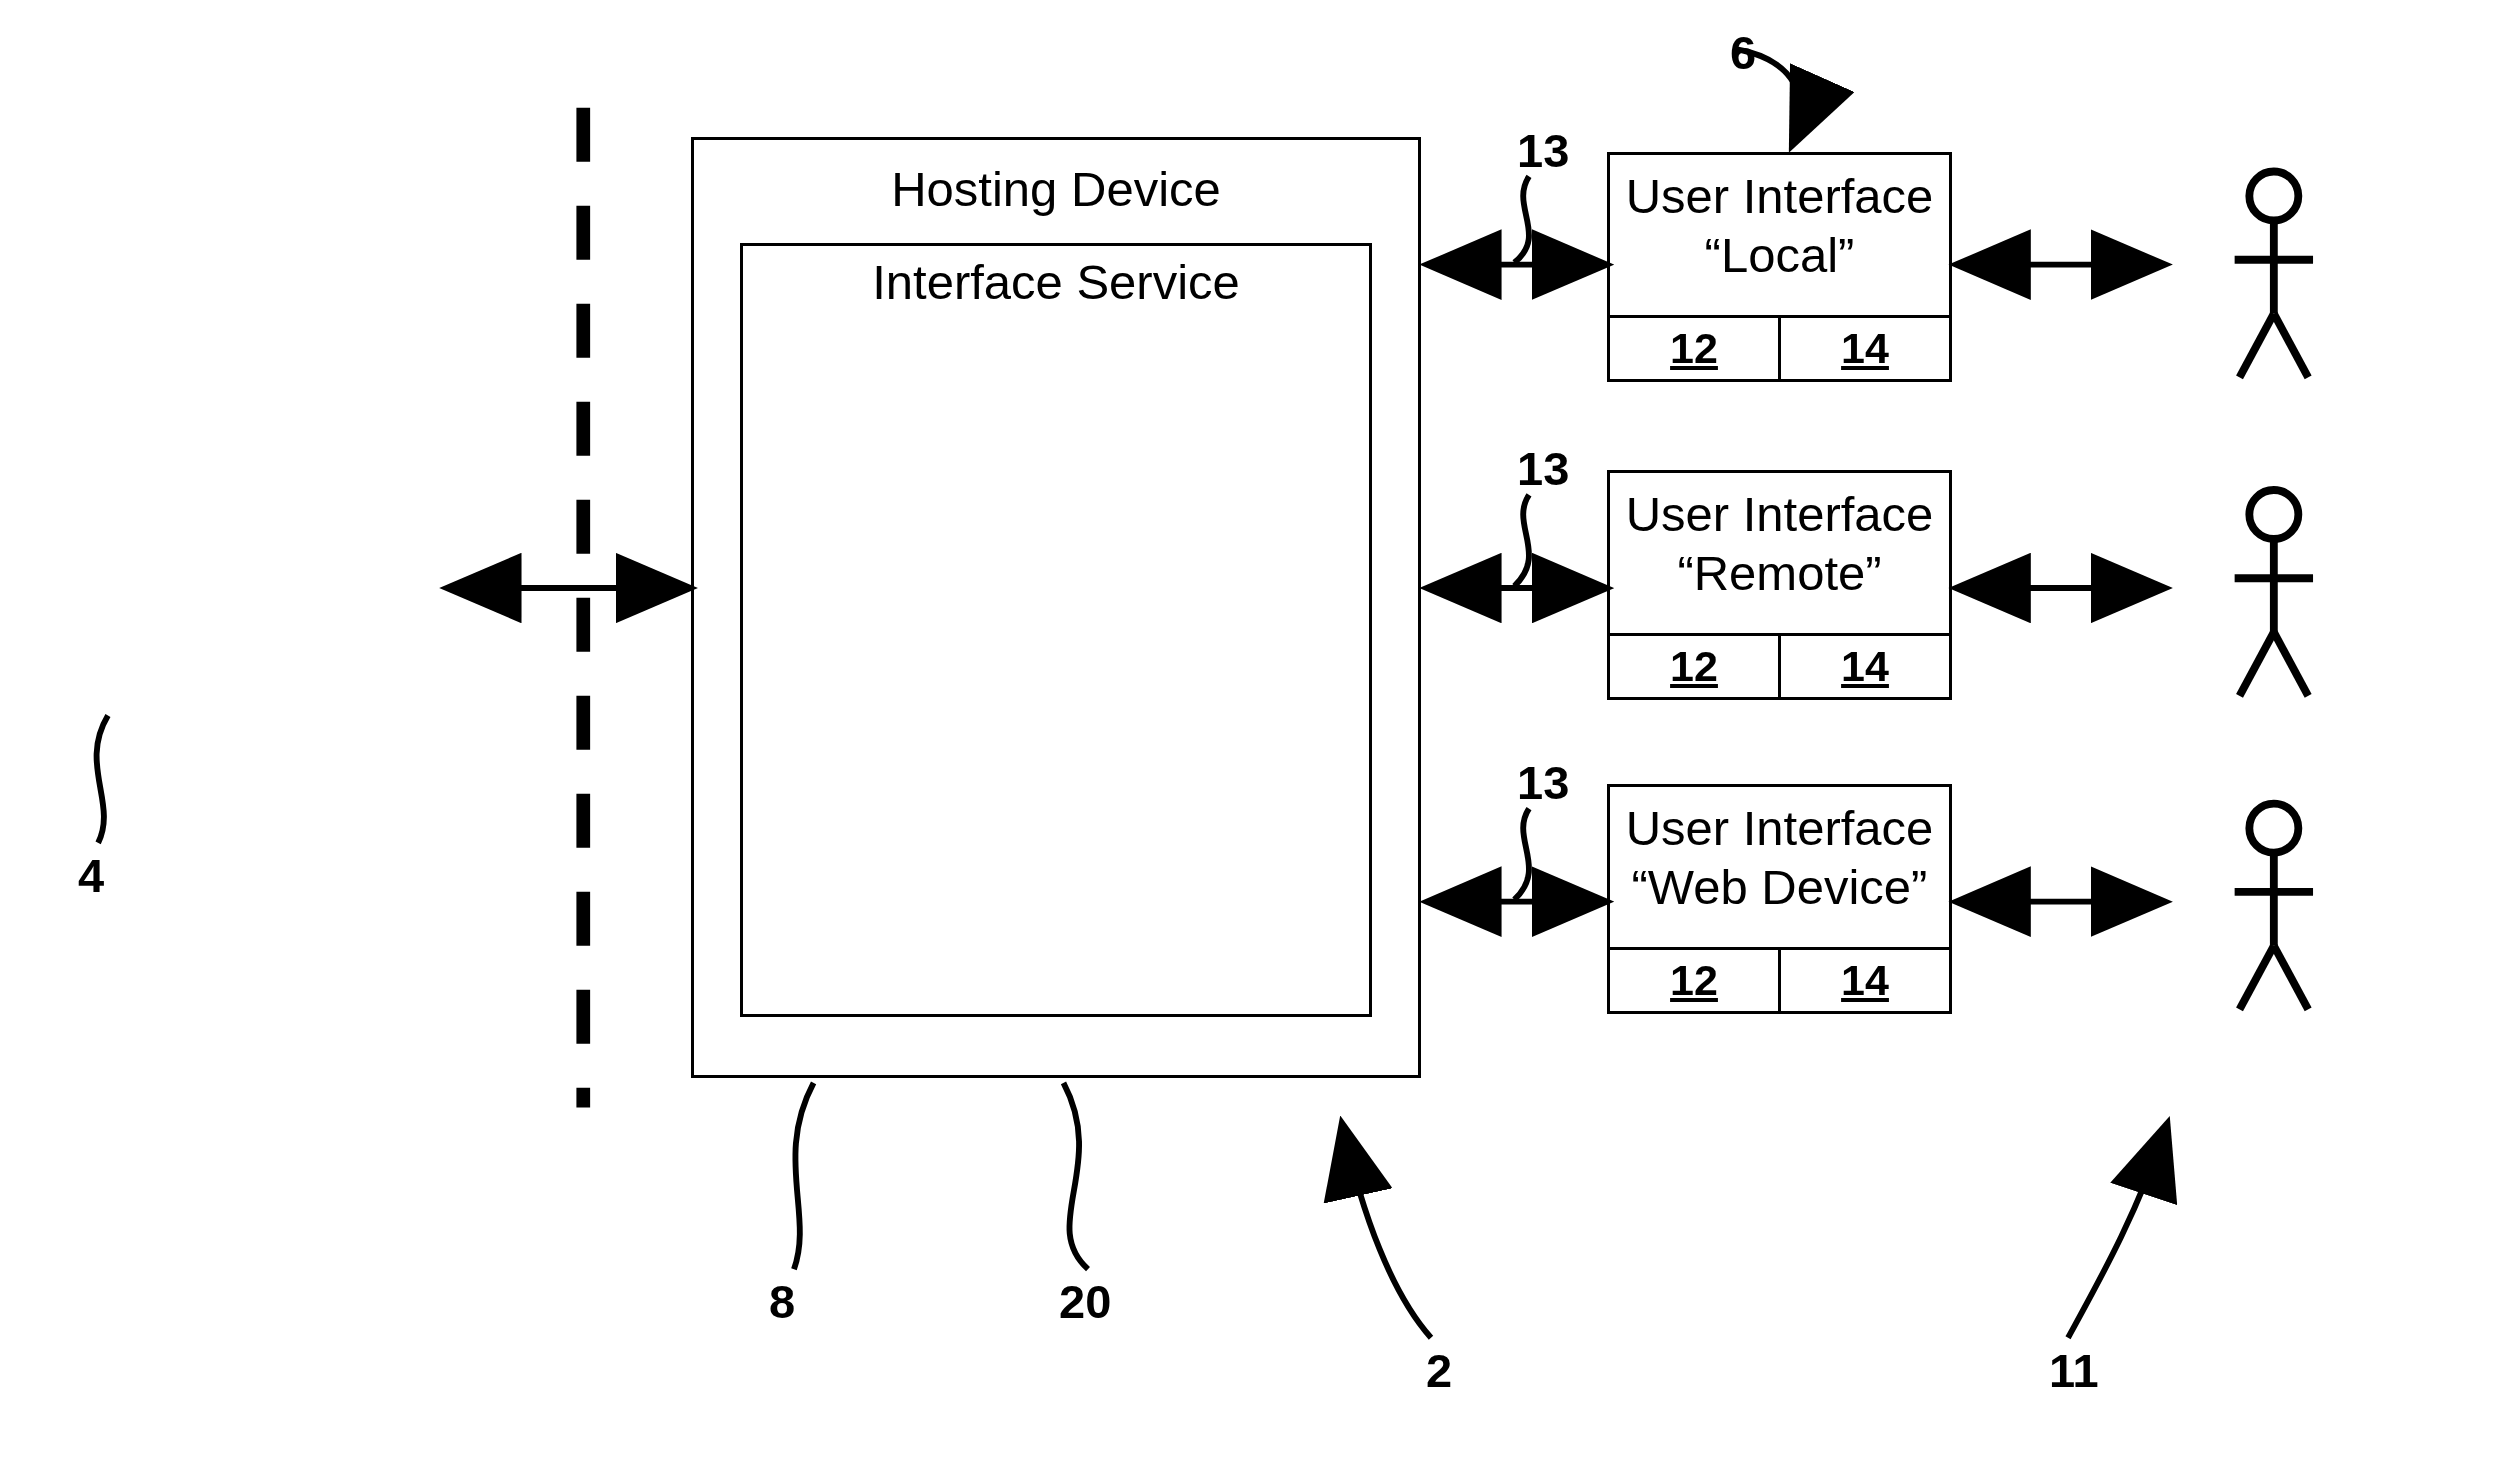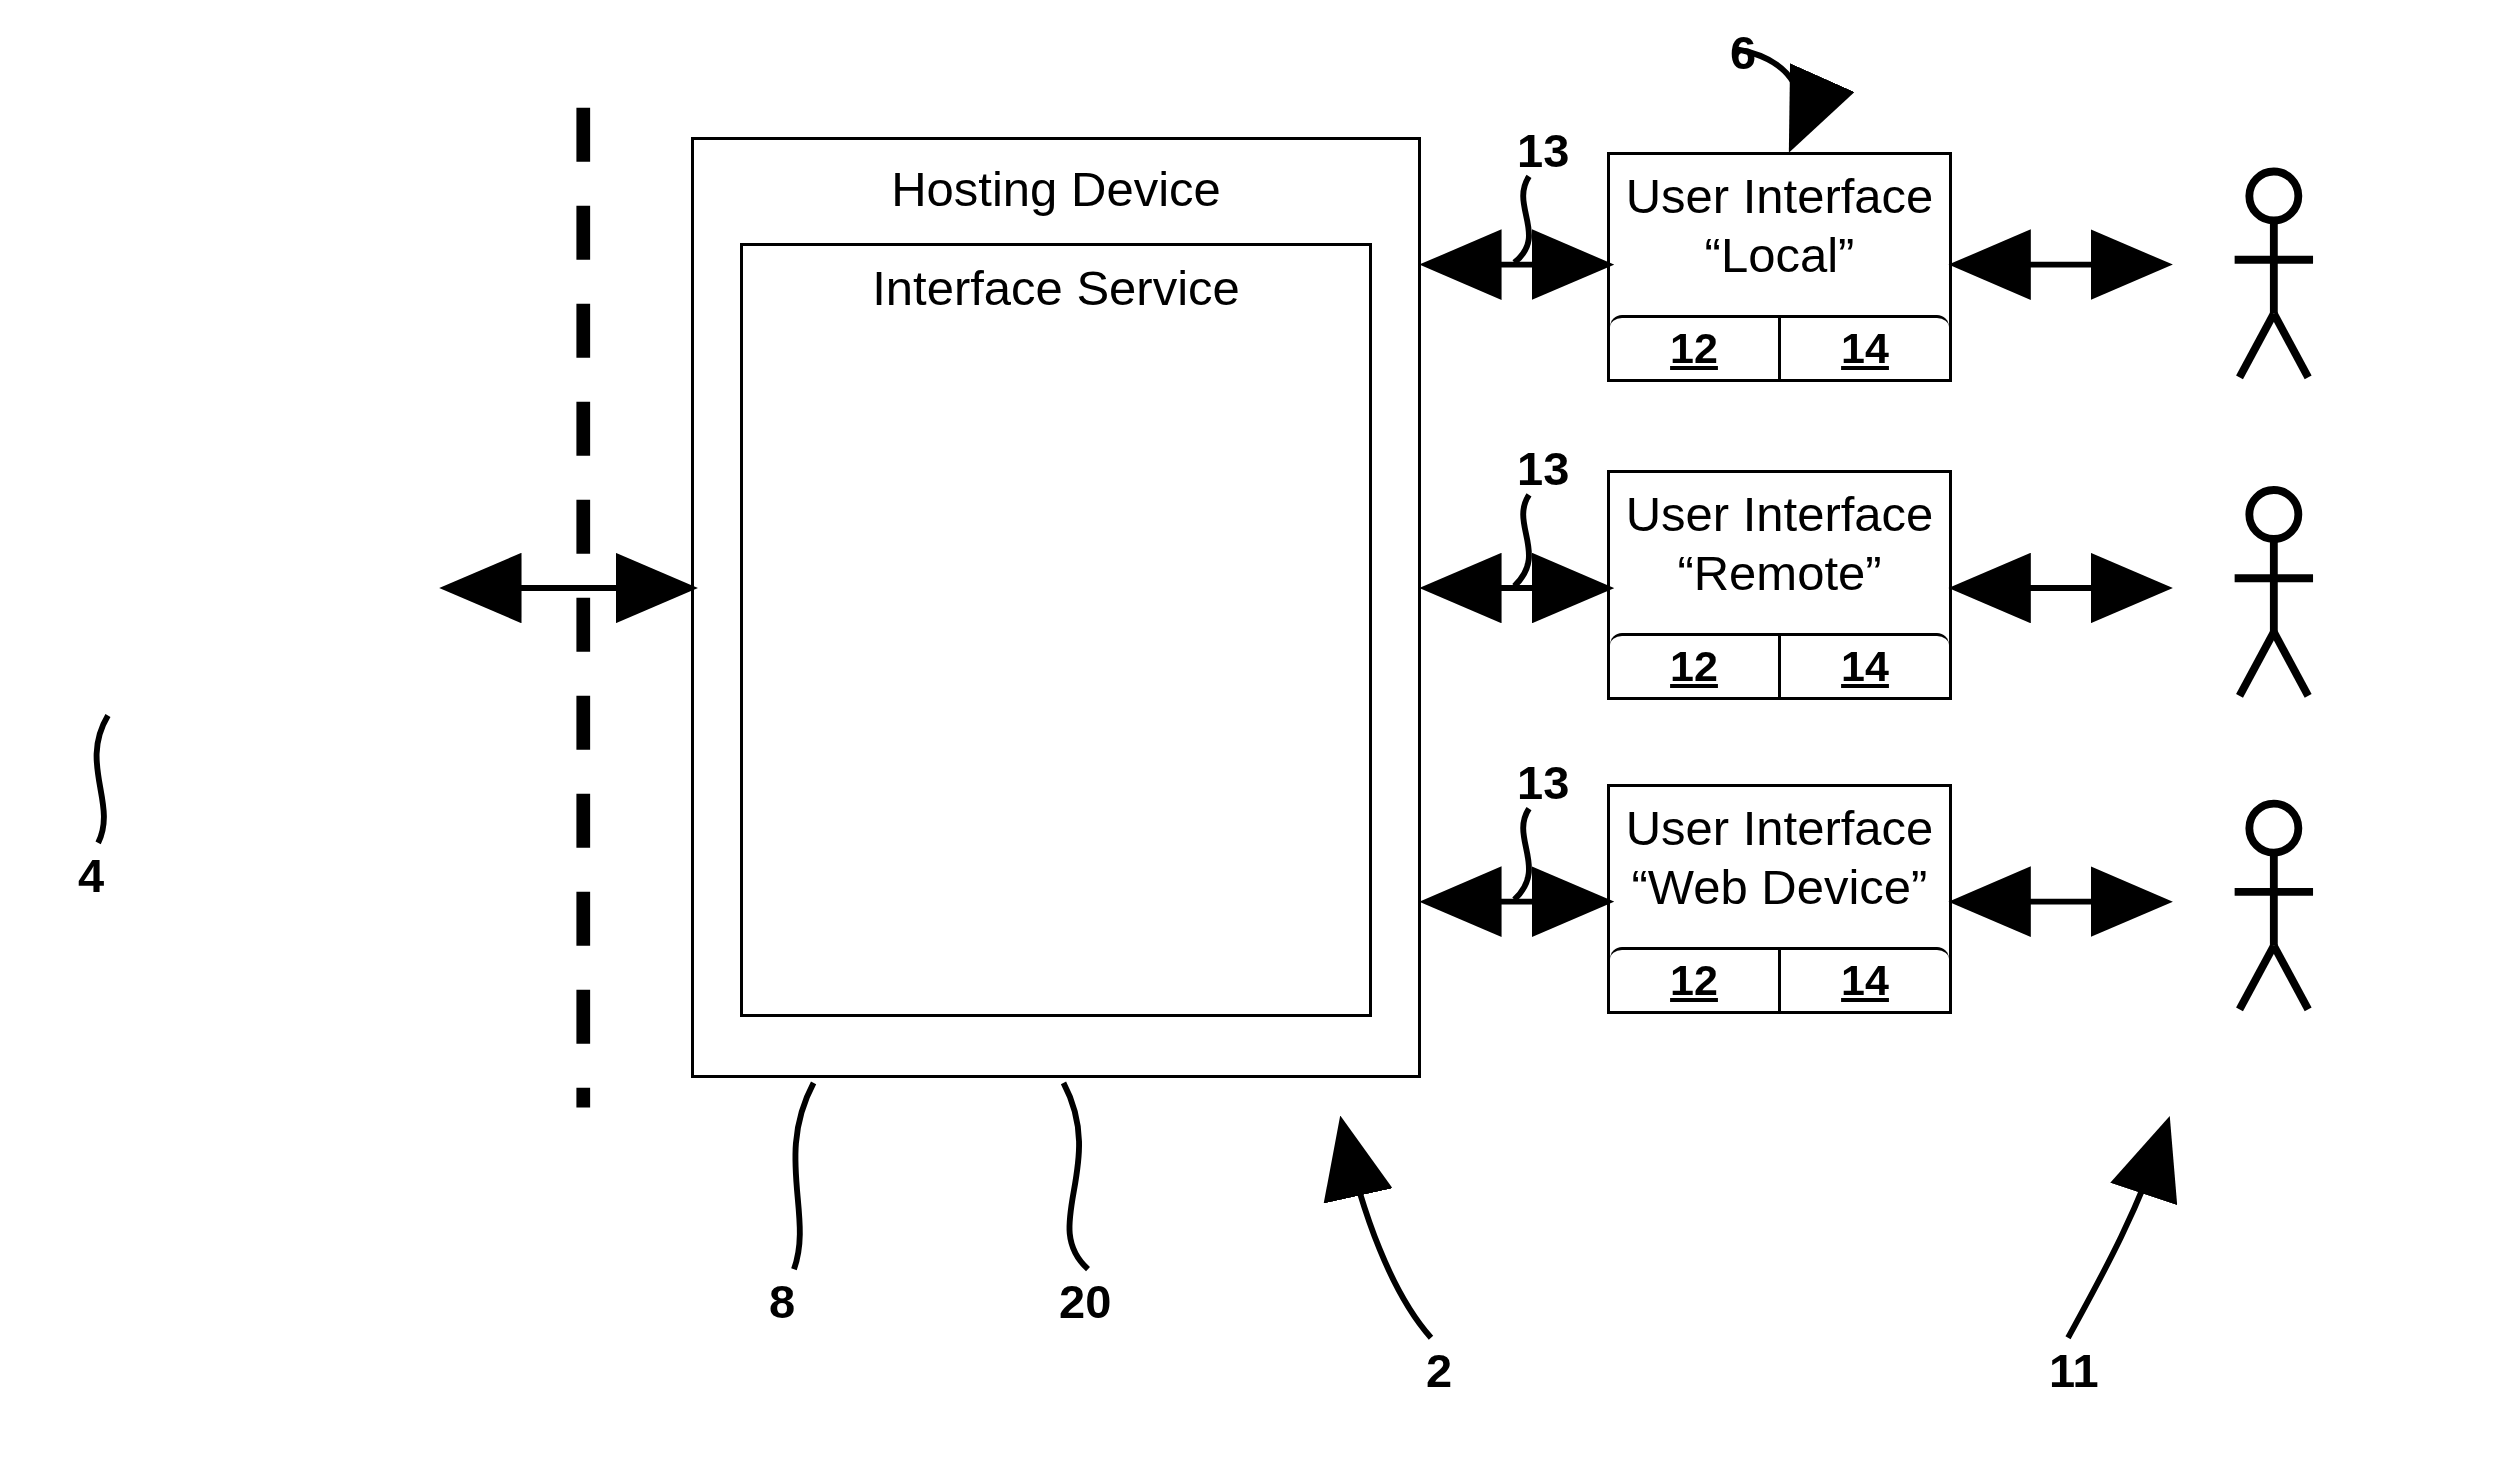--- a/index.html
+++ b/index.html
@@ -32,21 +32,20 @@
     }
     .ref-num {
       position: absolute;
       font-size: 47px;
       font-weight: bold;
     }
     .sub-box {
       display: flex;
       width: 100%;
       border-top: 3.9px solid black;
-      border-radius: 12px;
     }
     .sub-cell {
       flex: 1;
       text-align: center;
       font-size: 43px;
       font-weight: bold;
       text-decoration: underline;
       padding: 5.9px 0;
     }
     .sub-cell:first-child {
@@ -56,21 +55,21 @@
   </style>
 </head>
 <body>
 
 <div class="diagram">
 
 
   <div class="box" style="left:691px; top:137px; width:730px; height:941px; padding-top:19.6px;">
     <div class="label-text">Hosting Device</div>
 
-    <div class="box" style="position:relative; left:0; top:0; margin-top:24.5px; width:632px; height:774px; padding-top:13px;">
+    <div class="box" style="position:relative; left:0; top:0; margin-top:24.5px; width:632px; height:774px; padding-top:7px;">
       <div class="label-text">Interface Service</div>
     </div>
   </div>
 
   <div class="box" style="left:1607px; top:152px; width:345px; height:230px; padding-top:11.8px;">
     <div class="label-text">User Interface</div>
     <div class="label-text">“Local”</div>
     <div style="flex:1"></div>
     <div class="sub-box">
       <div class="sub-cell">12</div>

